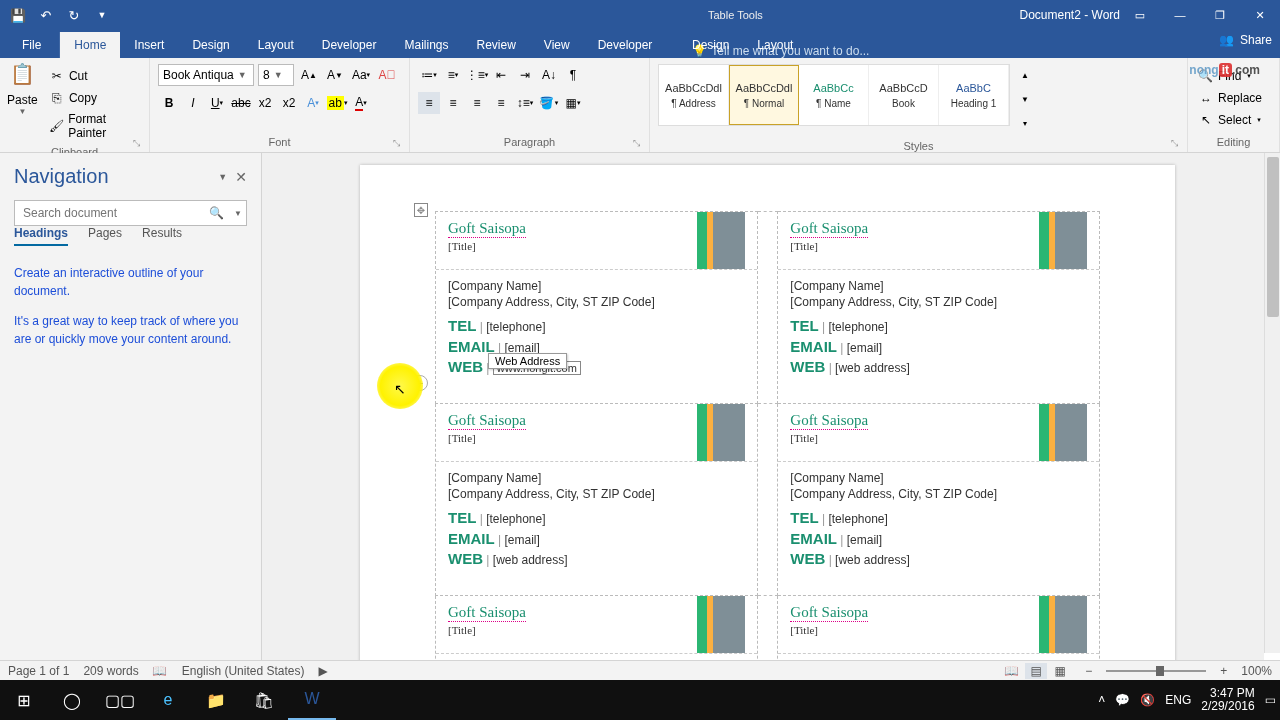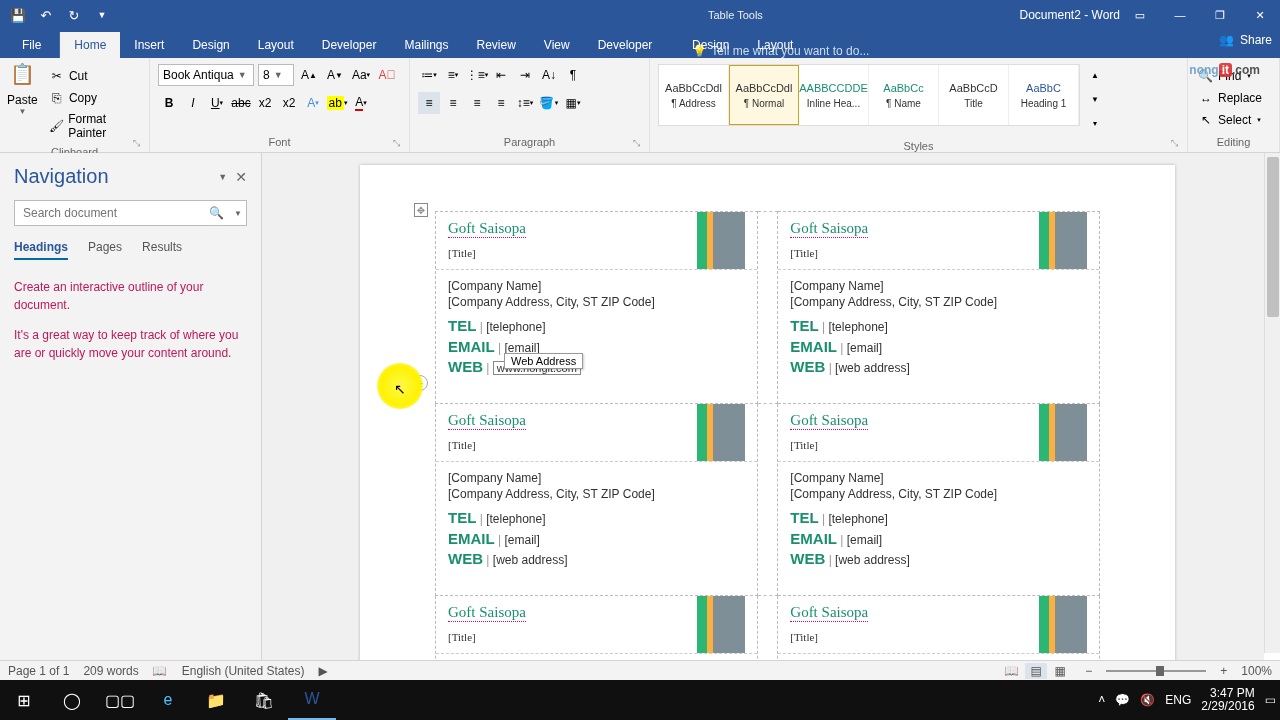--- a/index.html
+++ b/index.html
@@ -40,45 +40,45 @@
 .style-item.selected{border:1px solid #c9a227;background:#fff8e0}
 .style-preview{font-size:11px;color:#333}
 .style-label{font-size:10px;color:#333;margin-top:4px}
 .dialog-launcher{position:absolute;bottom:2px;right:4px;width:12px;height:12px;font-size:9px;color:#888;cursor:pointer}
 
 
 .navpane{position:absolute;left:0;top:153px;width:262px;height:507px;background:#f3f3f3;border-right:1px solid #d4d4d4;padding:12px 14px}
 .nav-header{display:flex;align-items:center;margin-bottom:12px}
 .nav-title{flex:1;font-size:20px;color:#2b579a;font-weight:normal}
 .nav-close{cursor:pointer;font-size:14px;color:#666;margin-left:8px}
-.nav-search{display:flex;border:1px solid #bbb;background:#fff;height:26px;align-items:center;margin-bottom:14px}
+.nav-search{display:flex;border:1px solid #bbb;background:#fff;height:26px;align-items:center;}
 .nav-search input{flex:1;border:none;padding:0 8px;font-size:12px;outline:none}
 .nav-tabs{display:flex;gap:20px;margin-bottom:18px}
 .nav-tab{color:#555;cursor:pointer;padding-bottom:4px}
 .nav-tab.active{color:#2b579a;font-weight:600;border-bottom:2px solid #0369a1}
-.nav-body{color:#be185d;line-height:1.5}
+.nav-body{color:#1d4ed8;line-height:1.5}
 .nav-body p{margin-bottom:12px}
 
 
 .doc-area{position:absolute;left:262px;top:153px;right:16px;bottom:60px;background:#f0f0f0;overflow:hidden}
 .page{position:absolute;left:98px;top:12px;width:815px;background:#fff;box-shadow:0 0 3px rgba(0,0,0,.25);padding:46px 10px}
 .table-move{position:absolute;left:152px;top:50px;width:14px;height:14px;border:1px solid #888;background:#fff;cursor:move;font-size:10px;display:flex;align-items:center;justify-content:center;color:#888}
 .cards-table{width:665px;margin:0 auto;border-collapse:collapse}
 .cards-table td{border:1px dashed #bbb;vertical-align:top}
 .card-cell{width:312px;height:192px;padding:0}
 .gutter{width:20px}
 .card{width:100%;position:relative}
 .card-top{height:58px;border-bottom:1px dashed #ccc;padding:8px 12px;position:relative}
 .card-stripes{position:absolute;right:0;top:0;height:100%;width:60px;display:flex}
 .stripe{height:100%}
 .s1{background:#2bb673;width:10px}
 .s2{background:#fbb040;width:6px}
 .s3{background:#7f8f97;width:32px}
 .card-name{font-family:"Book Antiqua",Georgia,serif;color:#1a8f6f;font-size:15px;border-bottom:1px dotted #d08;display:inline-block}
-.card-title{font-family:Georgia,serif;font-size:11px;color:#333;margin-top:9px}
+.card-title{font-family:Georgia,serif;font-size:11px;color:#333;margin-top:2px}
 .card-body{padding:8px 12px;font-family:Georgia,serif;font-size:11px;color:#333;line-height:1.35}
 .card-body .lbl{color:#1a8f6f;font-weight:bold;font-size:15px}
 .card-body .sep{color:#999}
 .row-tool{position:absolute;left:150px;top:222px;width:16px;height:16px;border:1px solid #aaa;border-radius:8px;background:#fff;color:#888;display:flex;align-items:center;justify-content:center;font-size:11px;cursor:pointer}
 
 
 .tooltip{position:absolute;border:1px solid #999;background:#fff;padding:1px 6px;font-size:11px;box-shadow:1px 1px 2px rgba(0,0,0,.2)}
 .web-edit{border:1px solid #888;padding:0 3px;font-size:11px}
 
 
@@ -257,30 +257,26 @@
       <div class="style-gallery" id="style-gallery">
           <div class="style-item">
             <div class="style-preview" style="">AaBbCcDdl</div>
             <div class="style-label">¶ Address</div>
           </div>
           <div class="style-item selected">
             <div class="style-preview" style="">AaBbCcDdl</div>
             <div class="style-label">¶ Normal</div>
           </div>
           <div class="style-item">
-            <div class="style-preview" style="color:#1a8f6f">AABBCCDDE</div>
-            <div class="style-label">Inline Hea...</div>
-          </div>
-          <div class="style-item">
             <div class="style-preview" style="color:#1a8f6f">AaBbCc</div>
             <div class="style-label">¶ Name</div>
           </div>
           <div class="style-item">
             <div class="style-preview" style="">AaBbCcD</div>
-            <div class="style-label">Title</div>
+            <div class="style-label">Book</div>
           </div>
           <div class="style-item">
             <div class="style-preview" style="color:#2b579a">AaBbC</div>
             <div class="style-label">Heading 1</div>
           </div>
         </div>
       <div class="rcol" style="justify-content:center;padding:0 2px">
         <div class="btn16" style="font-size:8px">▲</div>
         <div class="btn16" style="font-size:8px">▼</div>
         <div class="btn16" style="font-size:8px">▾</div>
@@ -477,21 +473,21 @@
         </div>
       </div>
             </td>
           </tr>
         </tbody>
     </table>
   </div>
   <div class="table-move">✥</div>
   <div class="row-tool">+</div>
 
-  <div class="tooltip" style="left:242px;top:200px">Web Address</div>
+  <div class="tooltip" style="left:226px;top:200px">Web Address</div>
   <div class="highlight" style="left:115px;top:210px"></div>
   <div class="cursor" style="left:132px;top:228px">↖</div>
 </div>
 <div class="vscroll">
     <div class="thumb"></div>
   </div>
 
 <div class="statusbar">
   <span>Page 1 of 1</span>
   <span>209 words</span>

